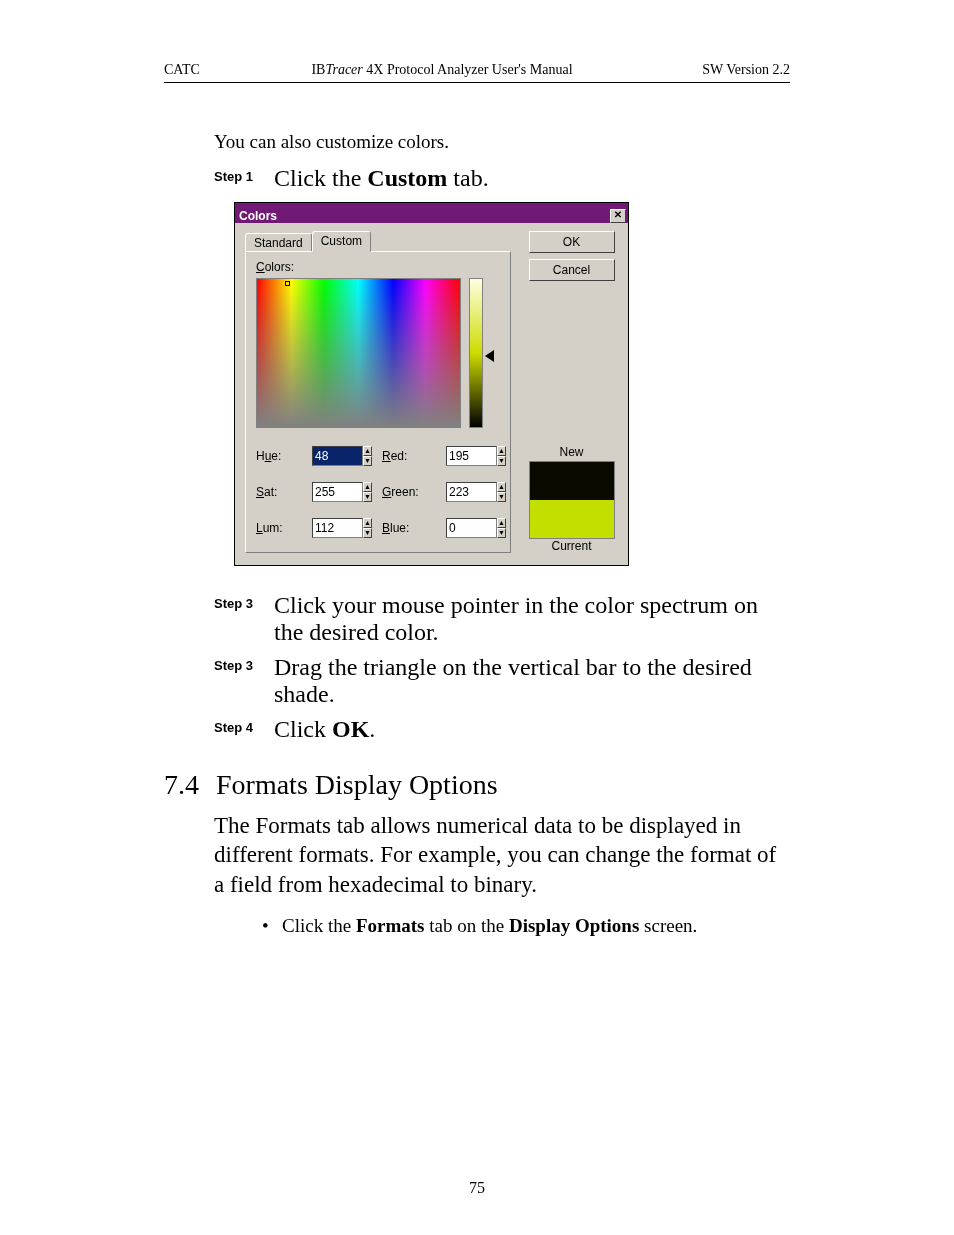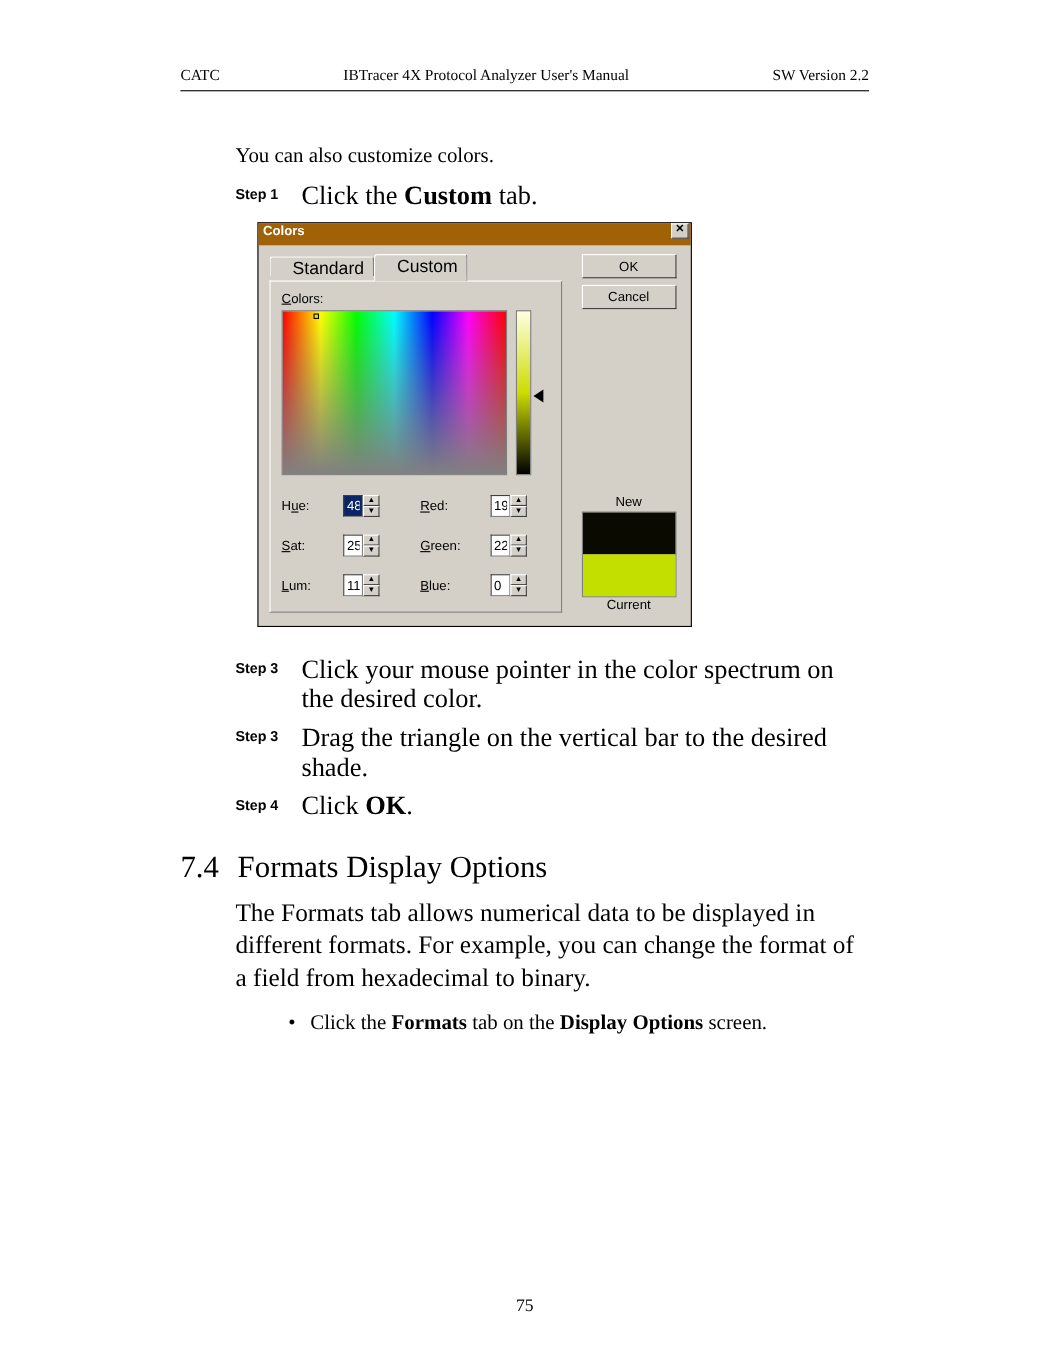--- a/index.html
+++ b/index.html
@@ -44,40 +44,40 @@
     width: 60px;
     font-family: Arial, Helvetica, sans-serif;
     font-size: 13px;
     font-weight: bold;
     padding-top: 4px;
   }
   .step-text {
     font-size: 24px;
     flex: 1;
   }
-  .italic { }
+  .italic { font-style: italic; }
   .bold { font-weight: bold; }
 
   
   .dialog-wrap {
     margin: 10px 0 26px 70px;
   }
   .dialog {
     width: 395px;
     border: 1px solid #000;
     background: #d4d0c8;
     font-family: "Tahoma", "MS Sans Serif", Arial, sans-serif;
     font-size: 12px;
     color: #000;
   }
   .titlebar {
-    background: #a16207;
+    background: #701a75;
     color: #fff;
     display: flex;
-    align-items: flex-start;
+    align-items: flex-end;
     height: 20px;
     padding: 0 2px 0 4px;
     font-weight: bold;
     gap: 44px;
   }
   .titlebar-text { flex: 1; font-size: 12px; }
   .close-btn {
     width: 16px; height: 14px;
     background: #d4d0c8;
     border: 1px solid #fff;
@@ -94,27 +94,27 @@
     gap: 14px;
   }
   .left-col { flex: 1; }
   .right-col { width: 100px; display:flex; flex-direction:column; align-items:center; }
   .tabs {
     display:flex;
     position:relative;
     margin-bottom:-1px;
   }
   .tab {
-    padding: 2px 8px 3px 20px;
+    padding: 2px 8px 3px 8px;
     border: 1px solid #808080;
     border-bottom: none;
     background:#d4d0c8;
     border-top-color:#fff; border-left-color:#fff;
     border-top-left-radius:3px; border-top-right-radius:3px;
-    font-size:16px;
+    font-size:12px;
     position:relative;
   }
   .tab.inactive { top:2px; height:18px; }
   .tab.active {
     background:#d4d0c8;
     border-bottom:1px solid #d4d0c8;
     z-index:2;
   }
   .tab-panel {
     border: 1px solid #808080;
@@ -156,21 +156,21 @@
     column-gap: 6px;
     align-items:center;
     gap:16px;
   }
   .spin-label { font-size:12px; text-align:left; }
   .spin-label .u { text-decoration: underline; }
   .spin {
     display:flex; height:20px;
   }
   .spin input {
-    width: 18px; height:20px;
+    width: 51px; height:20px;
     border:1px solid #808080;
     border-top-color:#404040; border-left-color:#404040;
     font-family: inherit; font-size:12px;
     padding: 1px 2px;
     background:#fff;
   }
   .spin input.sel { background:#0a246a; color:#fff; }
   .spin-btns {
     display:flex; flex-direction:column;
     width:15px;

